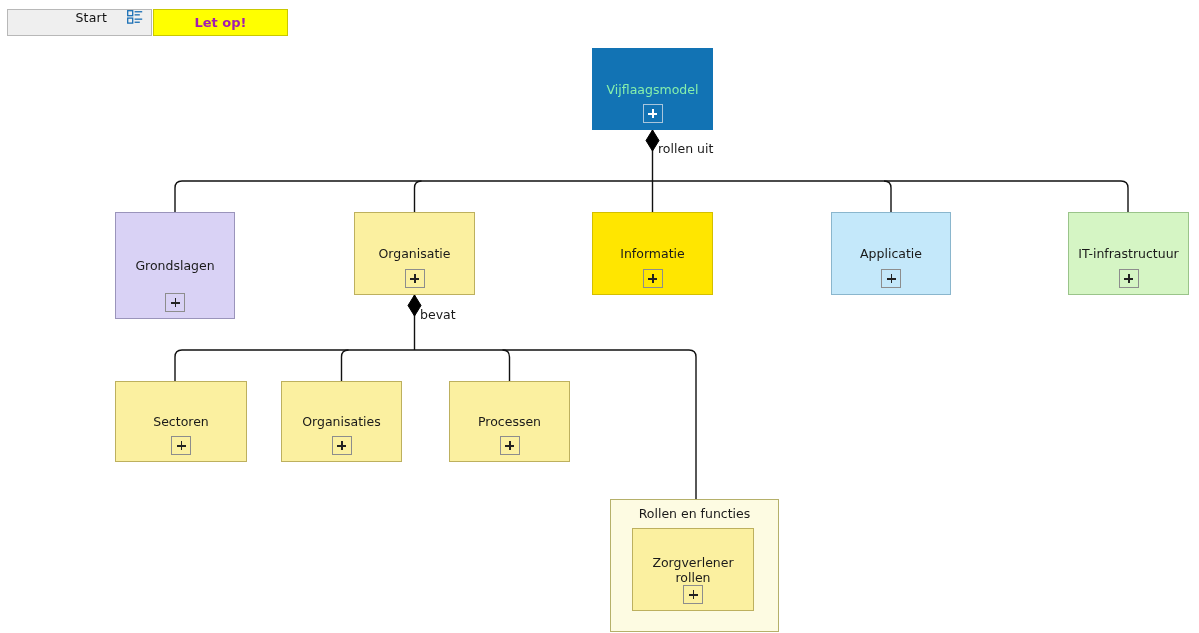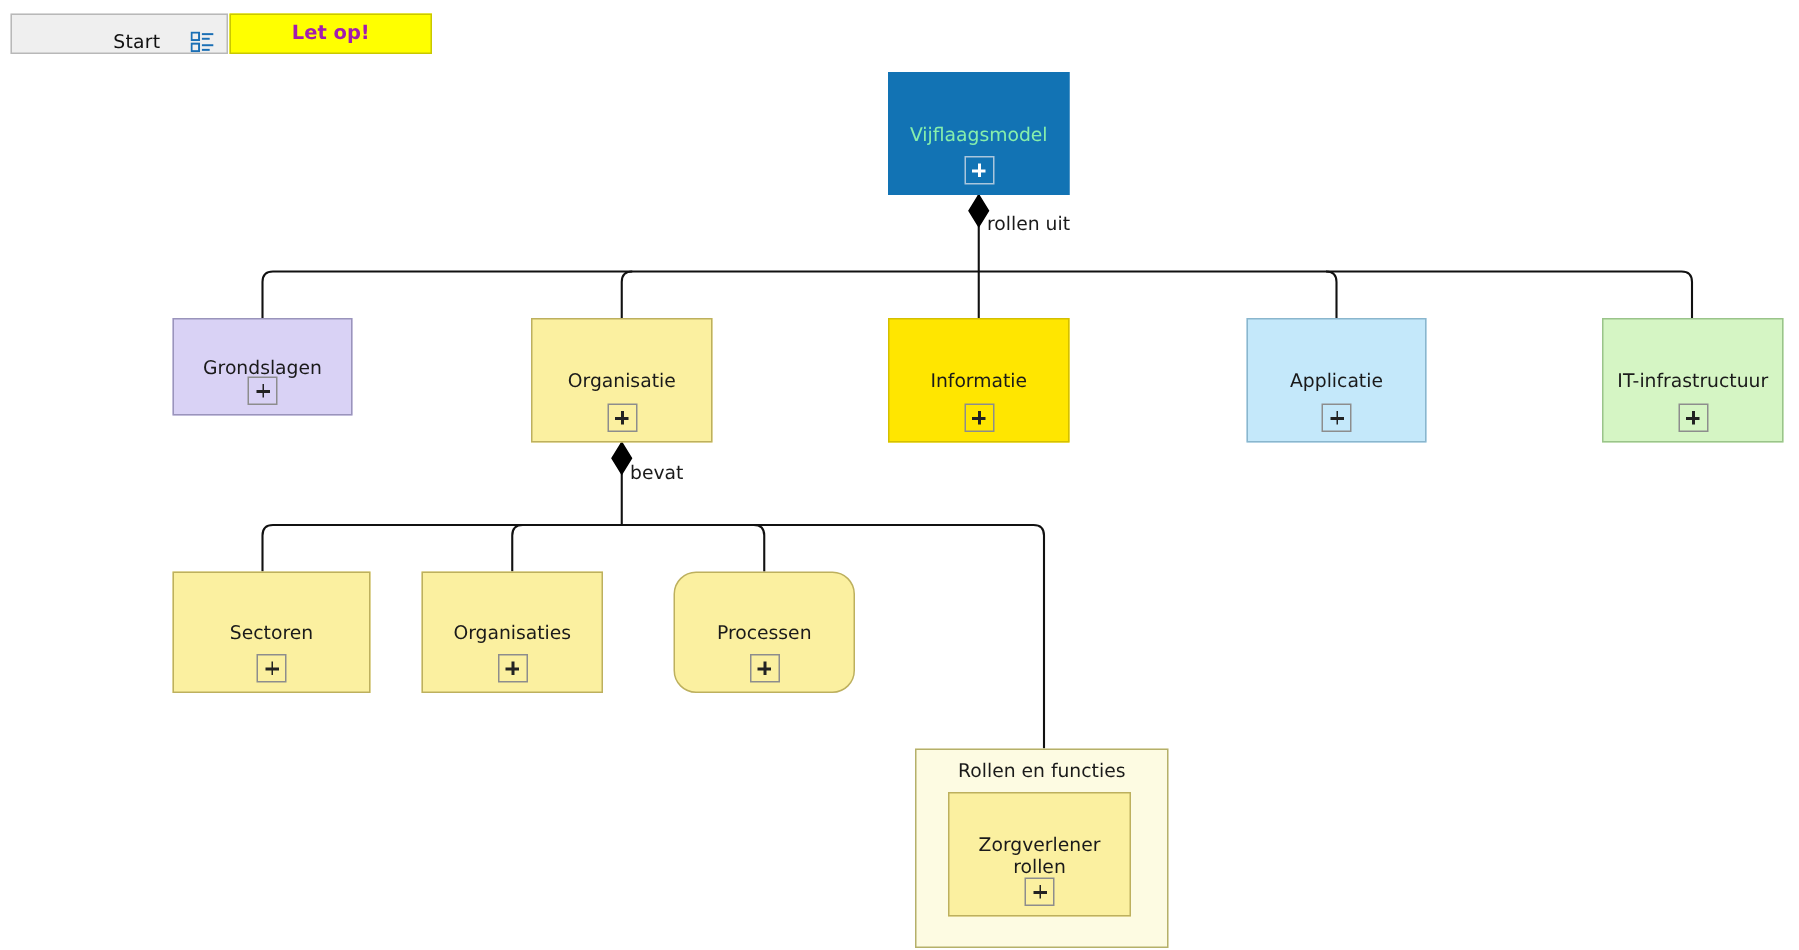--- a/index.html
+++ b/index.html
@@ -27,21 +27,21 @@
   .start-button {
     position: absolute;
     left: 7px;
     top: 9px;
     width: 145px;
     height: 27px;
     background: #efefef;
     border: 1px solid #b8b8b8;
     box-sizing: border-box;
     display: flex;
-    align-items: flex-end;
+    align-items: flex-start;
     justify-content: flex-end;
     padding-right: 8px;
     cursor: pointer;
   }
   .start-button .label {
     font-size: 12.5px;
     color: #111111;
     margin-right: 20px;
     letter-spacing: 0.2px;
   }
@@ -226,21 +226,21 @@
   <div class="edge-label" style="left:658px; top:141px;">rollen uit</div>
   <div class="edge-label" style="left:420px; top:307px;">bevat</div>
 
   <div class="node dark" style="left:592px; top:48px; width:121px; height:82px; background:#1273b4; border-color:#1273b4;">
     <span class="node-label">Vijflaagsmodel</span>
     <span class="expander">
         <span class="plus"></span>
       </span>
   </div>
 
-  <div class="node" style="left:115px; top:212px; width:120px; height:65px; background:#d9d2f5; border-color:#9a94bb;">
+  <div class="node" style="left:115px; top:212px; width:120px; height:107px; background:#d9d2f5; border-color:#9a94bb;">
     <span class="node-label">Grondslagen</span>
     <span class="expander">
         <span class="plus"></span>
       </span>
   </div>
 
   <div class="node" style="left:354px; top:212px; width:121px; height:83px; background:#fbf0a0; border-color:#bdb05e;justify-content:center;">
     <span class="node-label">Organisatie</span>
     <span class="expander">
         <span class="plus"></span>
@@ -275,21 +275,21 @@
       </span>
   </div>
 
   <div class="node" style="left:281px; top:381px; width:121px; height:81px; background:#fbf0a0; border-color:#bdb05e;">
     <span class="node-label">Organisaties</span>
     <span class="expander">
         <span class="plus"></span>
       </span>
   </div>
 
-  <div class="node" style="left:449px; top:381px; width:121px; height:81px; background:#fbf0a0; border-color:#bdb05e;border-radius:15px;">
+  <div class="node" style="left:449px; top:381px; width:121px; height:81px; background:#fbf0a0; border-color:#bdb05e;">
     <span class="node-label">Processen</span>
     <span class="expander">
         <span class="plus"></span>
       </span>
   </div>
 
   <div class="group-node" style="left:610px; top:499px; width:169px; height:133px; background:#fdfbe2; border-color:#b5b06a;">
     <span class="group-title">Rollen en functies</span>
   </div>
 

